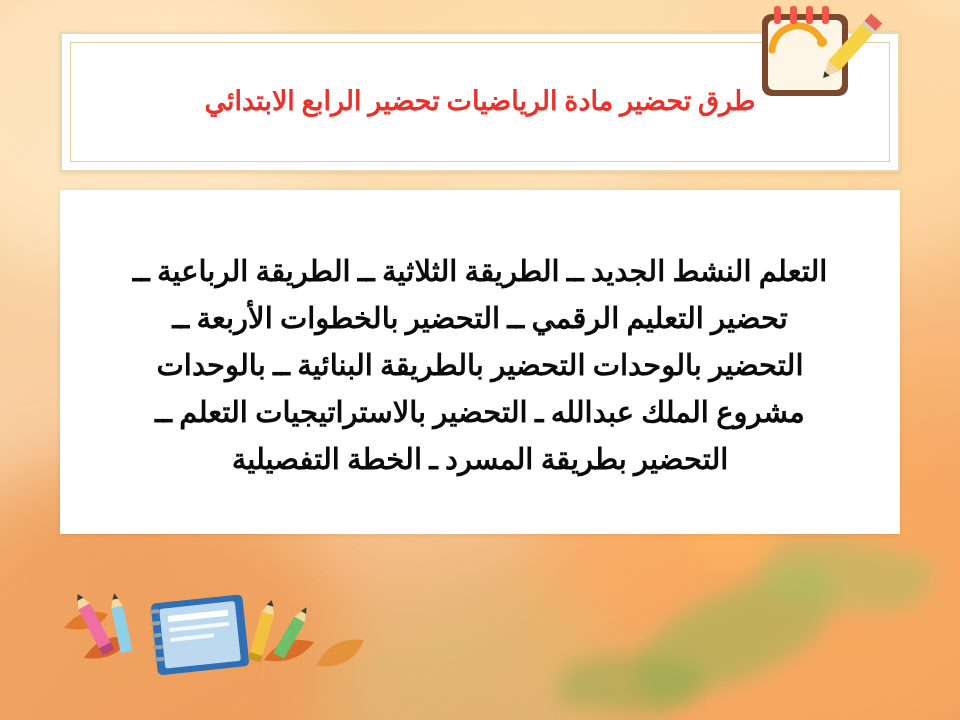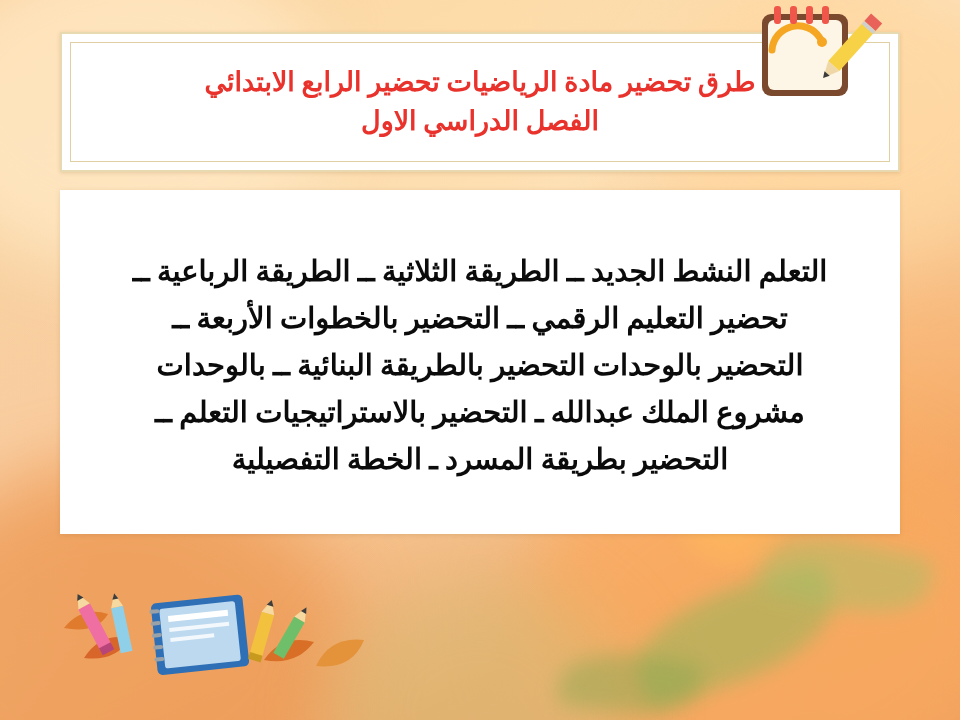--- a/index.html
+++ b/index.html
@@ -148,21 +148,20 @@
   <div class="bg-blob blob-e"></div>
   <div class="leaf-shape leaf-1"></div>
   <div class="leaf-shape leaf-2"></div>
   <div class="leaf-shape leaf-3"></div>
   <div class="flower-blob"></div>
 
   <div class="title-card">
     <div class="title-inner">
       <div class="title-text">
         <span>طرق تحضير مادة الرياضيات تحضير الرابع الابتدائي</span>
-        <span class="title-line-2">الفصل الدراسي الاول</span>
       </div>
     </div>
   </div>
 
   <svg class="notepad" viewBox="0 0 140 110">
     <g>
       <rect x="14" y="14" width="86" height="82" rx="9" fill="#7b4a2e"></rect>
       <rect x="20" y="20" width="74" height="70" rx="6" fill="#fdf6e6"></rect>
       <path d="M24 50 a26 26 0 0 1 48 -12" stroke="#f5a623" stroke-width="7" fill="none" stroke-linecap="round"></path>
       <circle cx="74" cy="42" r="5" fill="#f5a623"></circle>

